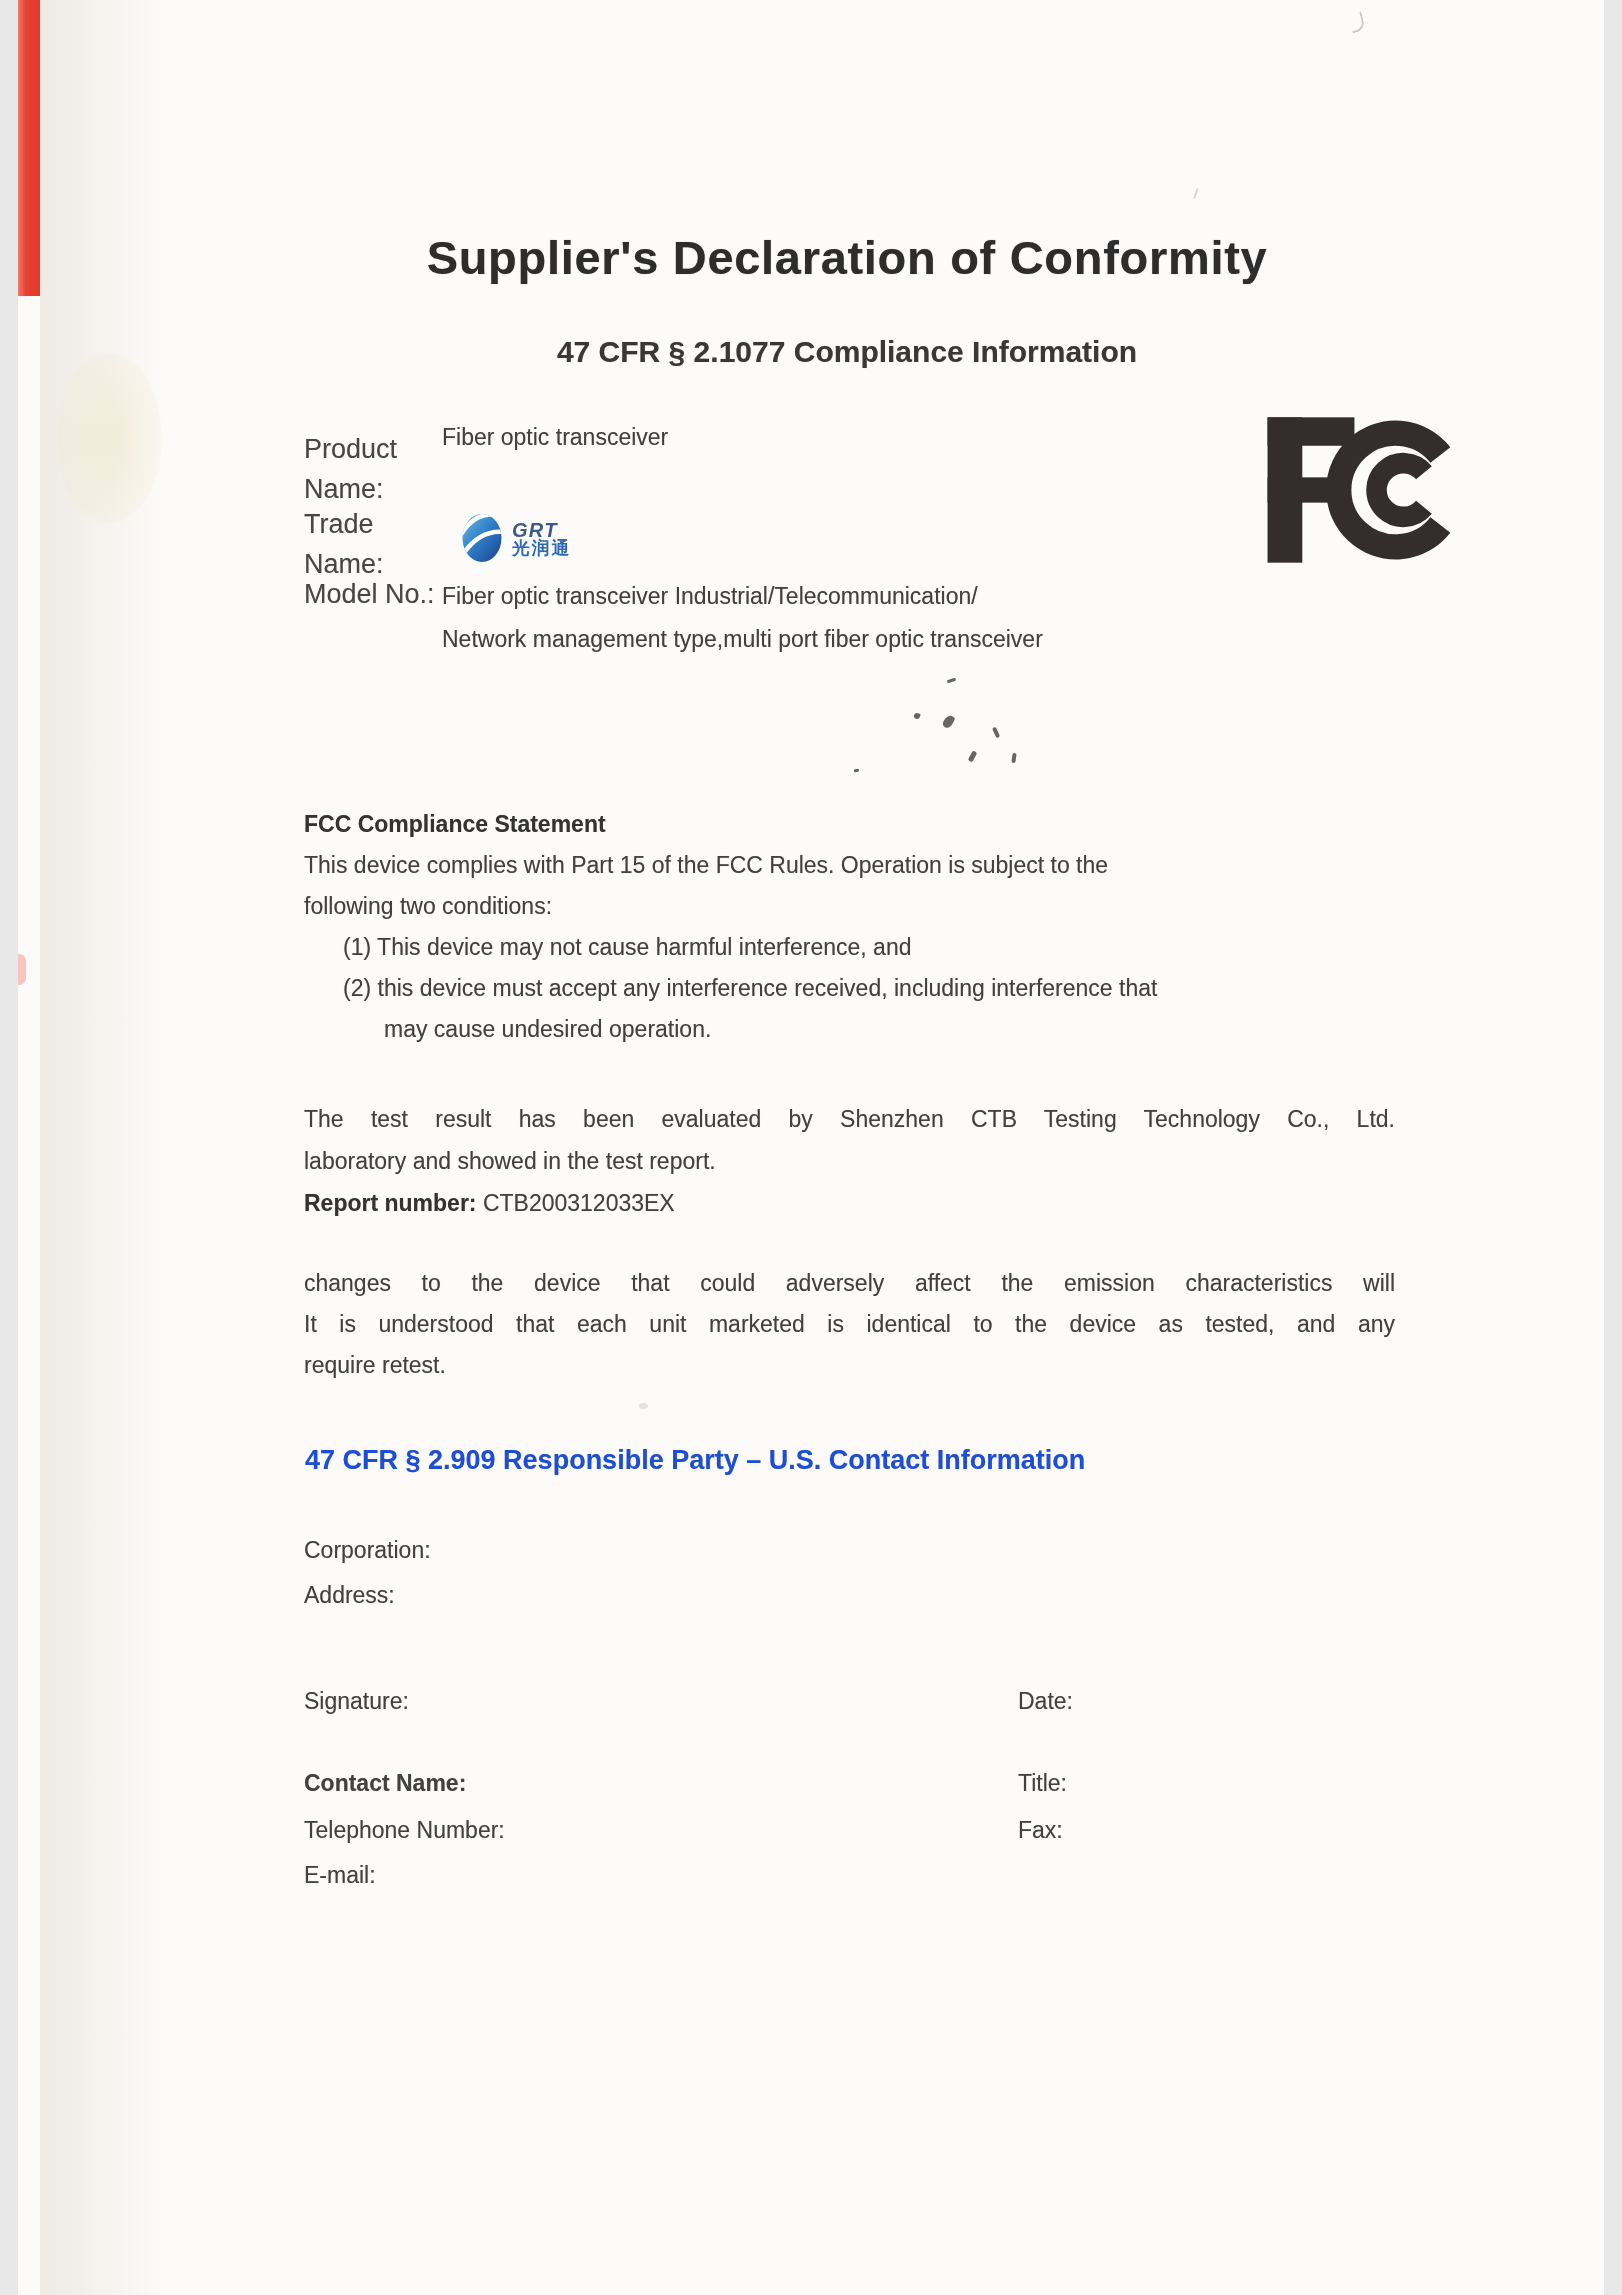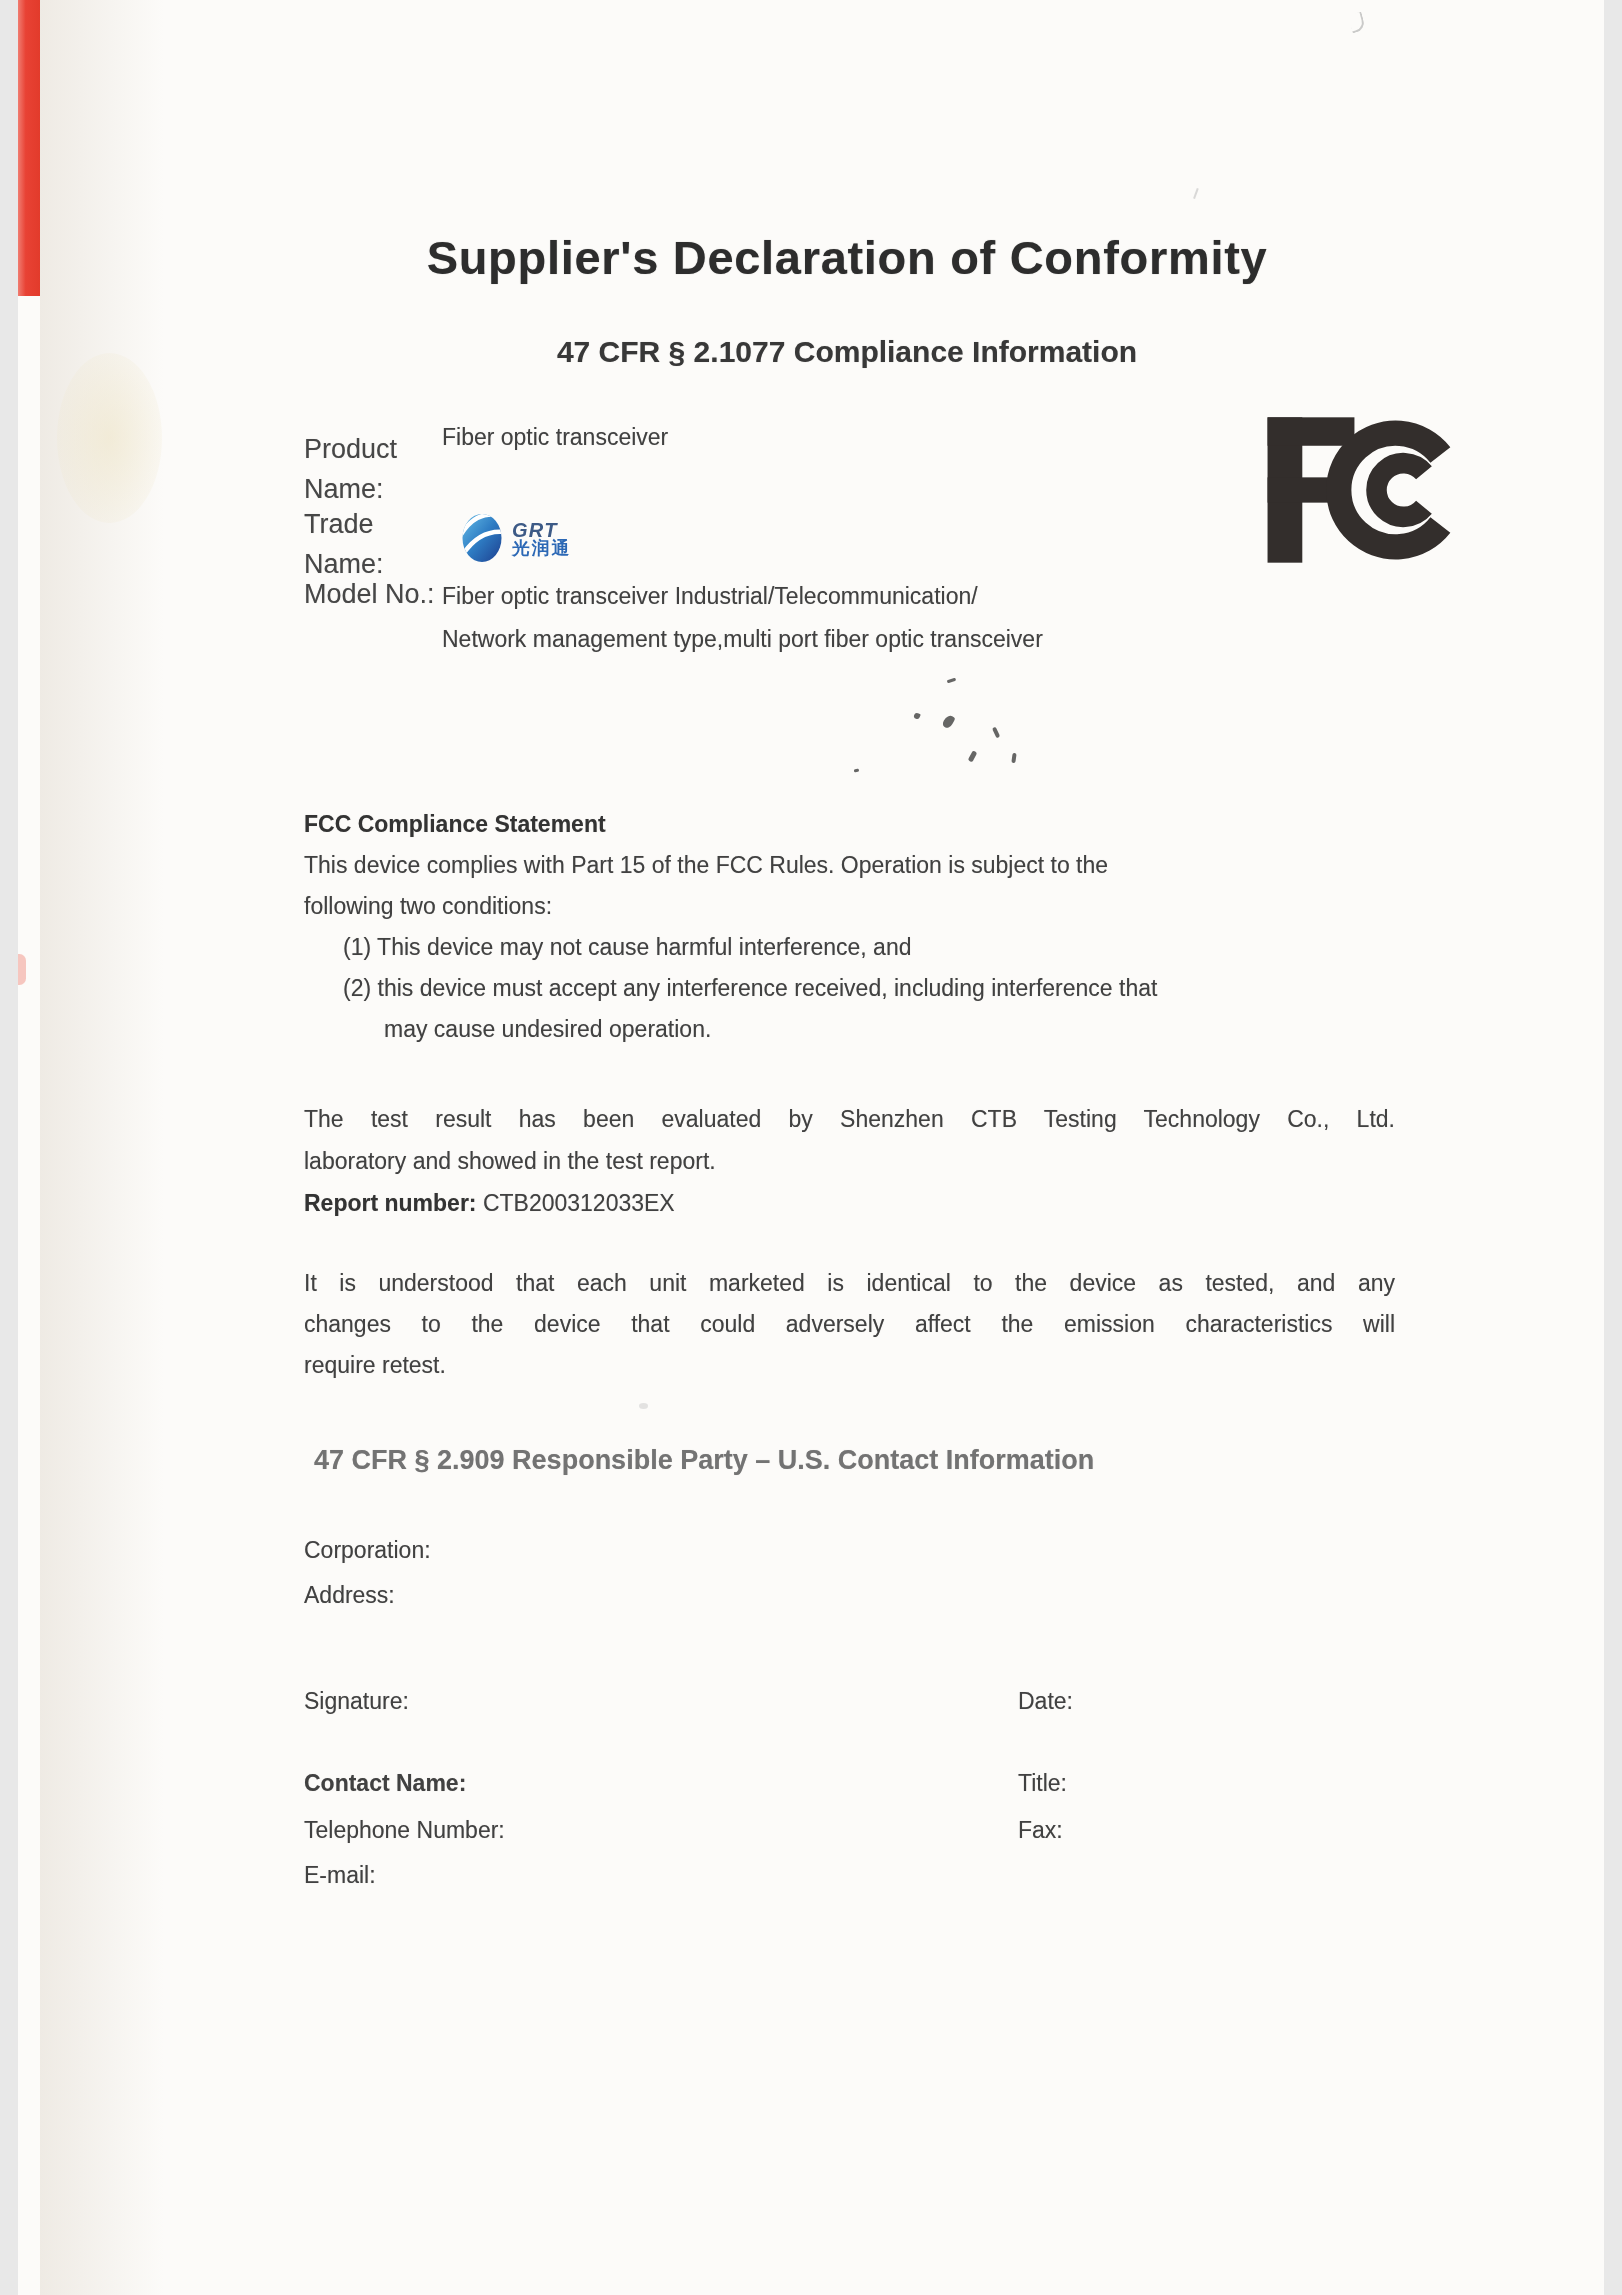--- a/index.html
+++ b/index.html
@@ -40,21 +40,21 @@
   .b { font-weight: bold; color: #333; }
 
   .compliance { left: 286px; top: 804px; width: 1073px; }
   .compliance .ind1 { padding-left: 39px; }
   .compliance .ind2 { padding-left: 80px; }
 
   .testblock { left: 286px; top: 1098px; width: 1091px; line-height: 42px; }
   .retest   { left: 286px; top: 1263px; width: 1091px; }
   .jline { text-align: justify; text-align-last: justify; }
 
-  .h909 { left: 296px; top: 1445px; font-size: 27px; font-weight: bold; color: #737373; }
+  .h909 { left: 287px; top: 1445px; font-size: 27px; font-weight: bold; color: #1d4ed8; }
 
   
   .red-strip {
     position: absolute; left: 0; top: 0; width: 22px; height: 296px;
     background: linear-gradient(to right, #f07c70 0%, #e84234 35%, #e23b2b 100%);
   }
   .red-dot {
     position: absolute; left: 0; top: 954px; width: 7.8px; height: 31px;
     background: #f2a9a0; border-radius: 0 6.5px 6.5px 0; opacity: 0.65;
   }
@@ -164,22 +164,22 @@
     <div class="ind2">may cause undesired operation.</div>
   </div>
 
   <div class="block body-text testblock">
     <div class="jline">The test result has been evaluated by Shenzhen CTB Testing Technology Co., Ltd.</div>
     <div>laboratory and showed in the test report.</div>
     <div><span class="b">Report number:</span><span> CTB200312033EX</span></div>
   </div>
 
   <div class="block body-text retest">
+    <div class="jline">changes to the device that could adversely affect the emission characteristics will</div>
     <div class="jline">It is understood that each unit marketed is identical to the device as tested, and any</div>
-    <div class="jline">changes to the device that could adversely affect the emission characteristics will</div>
     <div>require retest.</div>
   </div>
 
   <div class="txt h909">47 CFR § 2.909 Responsible Party – U.S. Contact Information</div>
 
   <div class="txt body-text" style="left:286px;top:1530px;">Corporation:</div>
   <div class="txt body-text" style="left:286px;top:1575px;">Address:</div>
 
   <div class="txt body-text" style="left:286px;top:1681px;">Signature:</div>
   <div class="txt body-text" style="left:1000px;top:1681px;">Date:</div>

